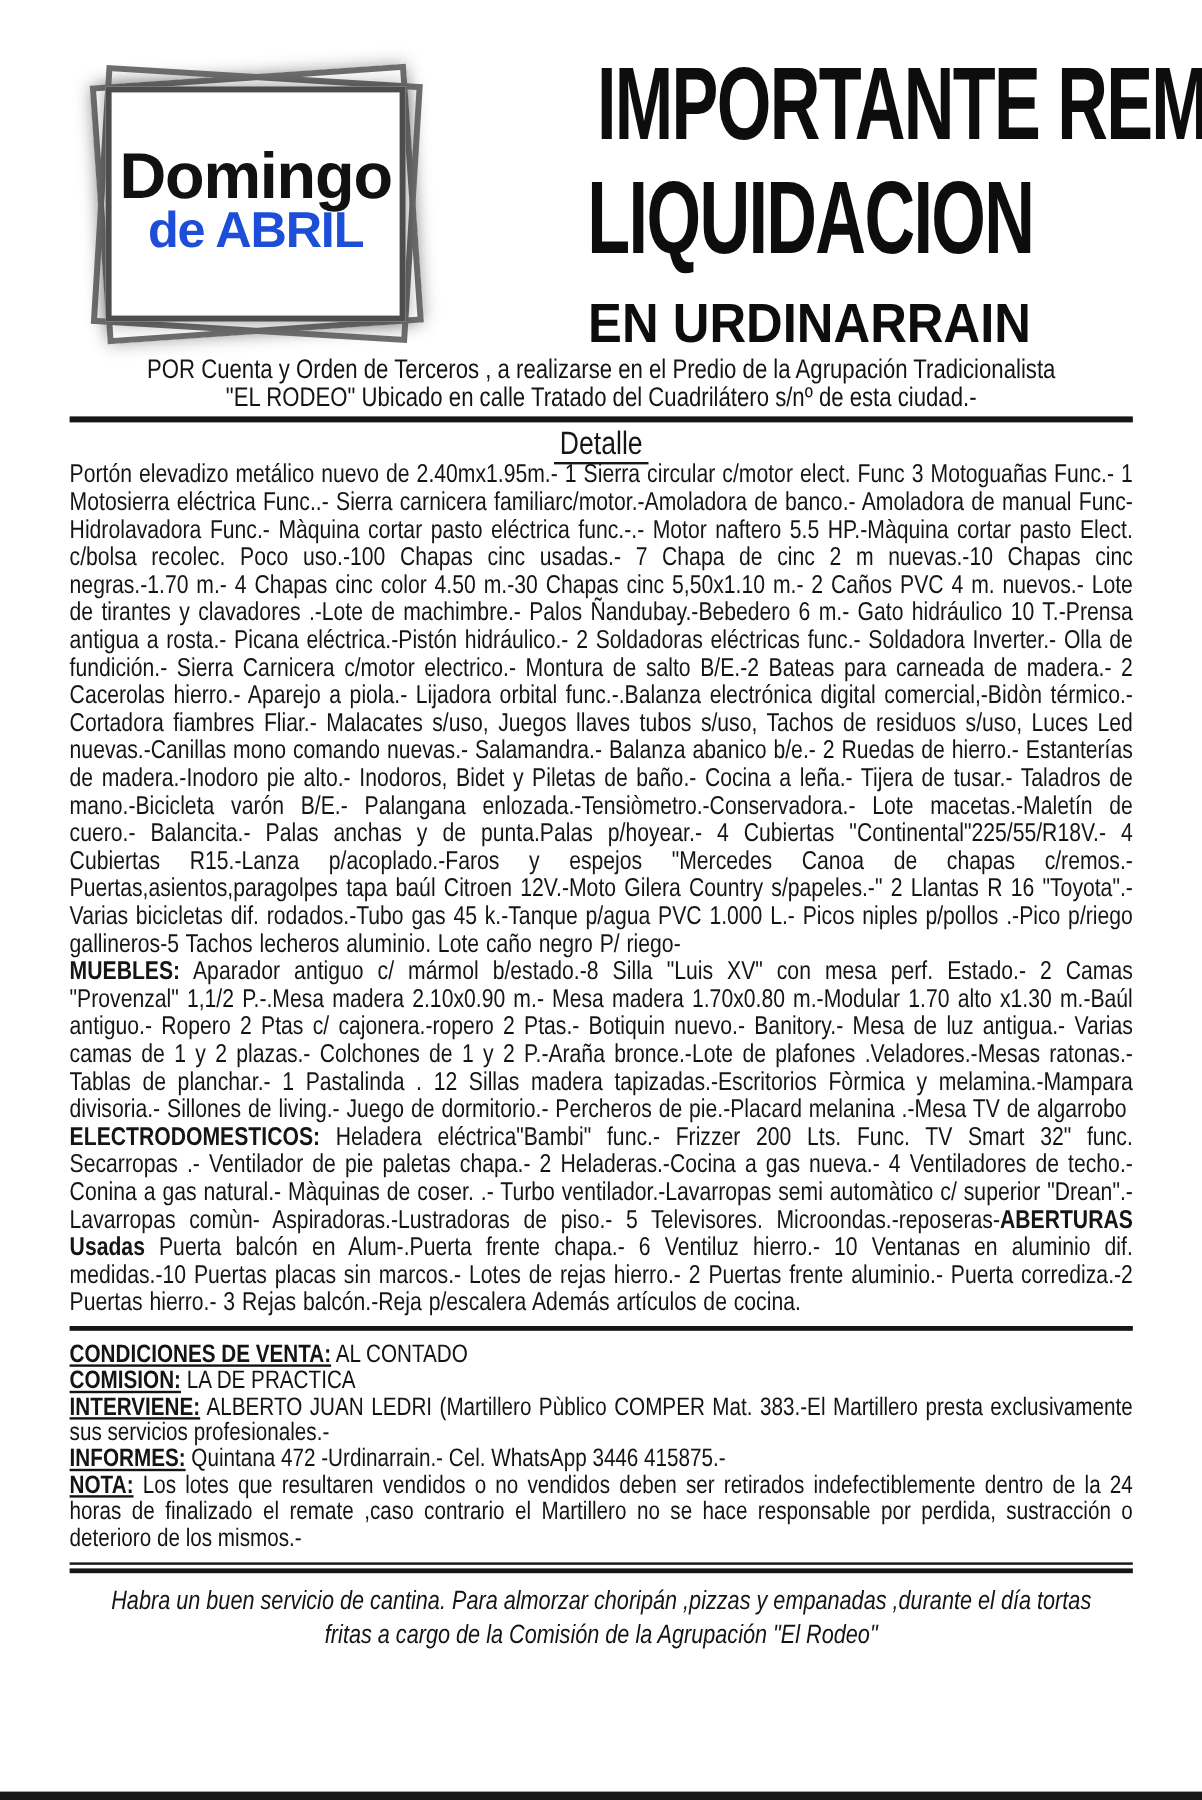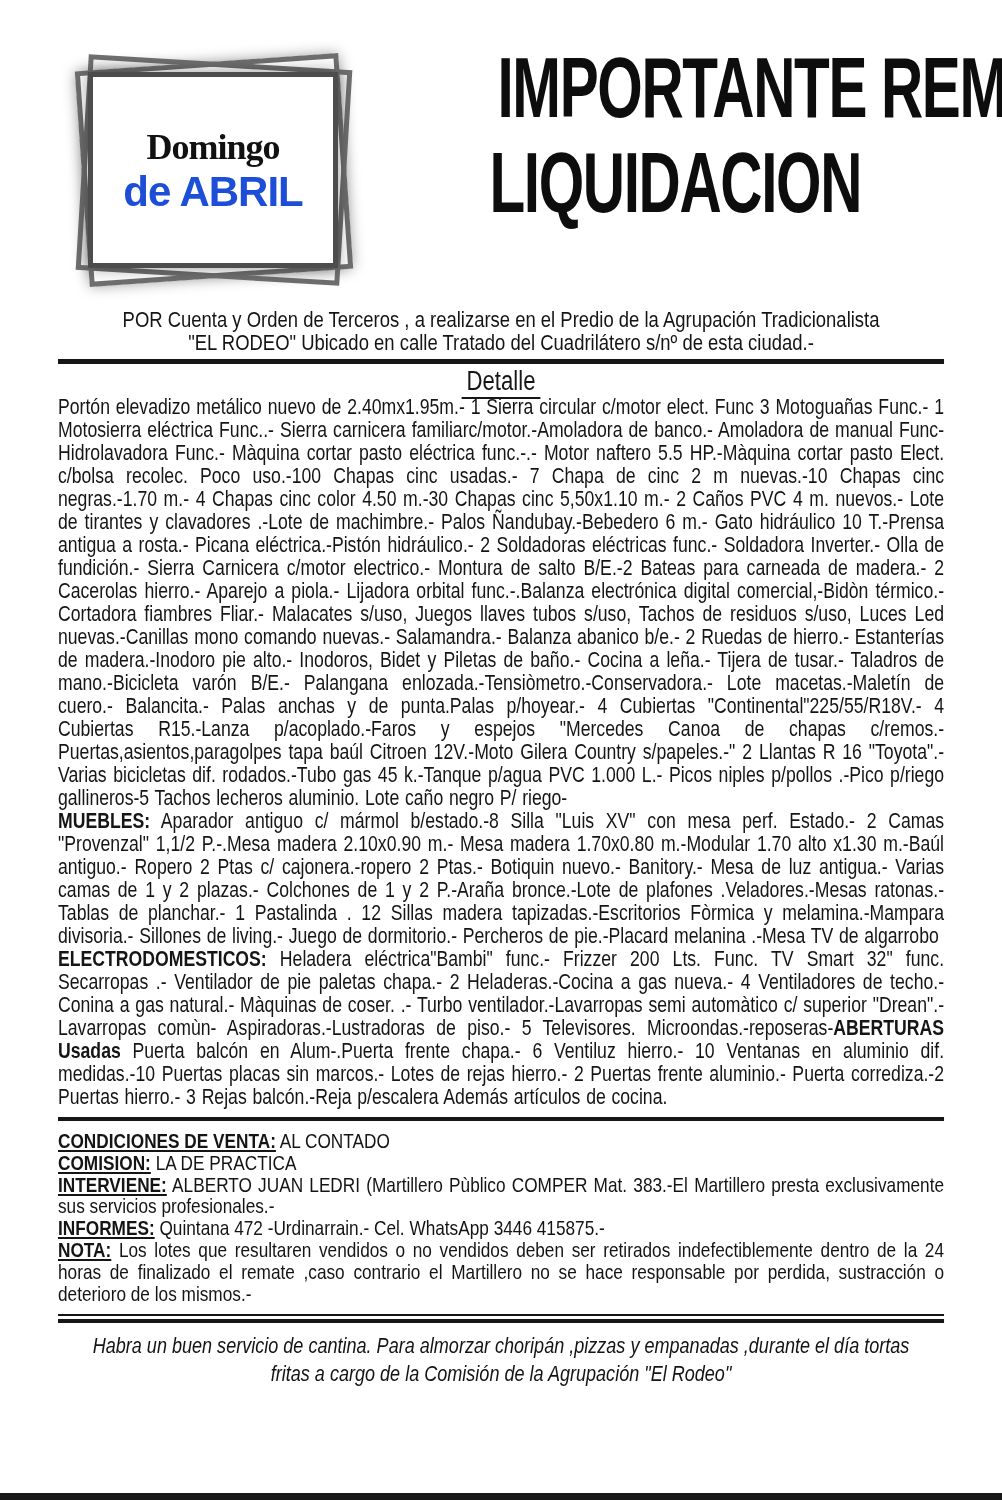--- a/index.html
+++ b/index.html
@@ -28,21 +28,21 @@
   }
   .frame-a{transform:rotate(-4deg);box-shadow:0 0 14px rgba(0,0,0,.35);}
   .frame-b{transform:rotate(3.5deg);}
   .date-card{
     position:absolute;left:18px;right:20px;top:24px;bottom:26px;
     background:#fff;border:5px solid var(--card-border);
     box-shadow:0 0 16px rgba(0,0,0,.4);
     display:flex;flex-direction:column;align-items:center;justify-content:center;
     text-align:center;
   }
-  .day-name{font-weight:bold;font-size:36px;line-height:44px;letter-spacing:-1px;color:#111;font-family:Liberation Serif, serif;}
+  .day-name{font-weight:bold;font-size:54px;line-height:44px;letter-spacing:-1px;color:#111;}
   .day-num{font-weight:bold;font-size:102px;line-height:96px;color:var(--num);letter-spacing:-2px;}
   .month{font-weight:bold;font-size:42px;line-height:46px;letter-spacing:-1px;color:#1d4ed8;}
 
   .title-block{
     position:absolute;left:352px;top:52px;width:646px;
     text-align:center;
   }
   .title-line{line-height:70px;white-space:nowrap;}
   .title-line .cond{
     display:inline-block;
@@ -55,21 +55,21 @@
     display:inline-block;font-weight:bold;font-size:46px;letter-spacing:0;
     transform:scaleX(.92);transform-origin:50% 50%;white-space:nowrap;color:#0d0d0d;
   }
   .time-line{line-height:46px;white-space:nowrap;}
   .time-line .cond{
     display:inline-block;font-weight:bold;font-size:43px;
     transform:scaleX(.98);transform-origin:50% 50%;white-space:nowrap;color:#0d0d0d;
   }
 
   
-  .content{position:relative;width:886px;margin:12px 58px;}
+  .content{position:relative;width:886px;margin:0 58px;}
   .condensed-wrap{
     width:1080px;
     transform:scaleX(0.8204);
     transform-origin:0 0;
   }
   .intro-line{
     margin:0;text-align:center;white-space:nowrap;
     font-size:22.5px;line-height:23px;color:#141414;
   }
   .rule{background:var(--ink);border:0;margin:0;}
@@ -119,20 +119,21 @@
       <div class="frame frame-b"></div>
       <div class="date-card">
         <div class="day-name">Domingo</div>
         <div class="month">de ABRIL</div>
       </div>
     </div>
 
     <div class="title-block">
       <div class="title-line"><span class="cond">IMPORTANTE REMATE</span></div>
       <div class="title-line"><span class="cond">LIQUIDACION</span></div>
+      <div class="subtitle-line"><span class="cond">EN URDINARRAIN</span></div>
     </div>
   </header>
 
   <main class="content">
     <div class="condensed-wrap">
 
       <div id="intro">
           <p class="intro-line">POR Cuenta y Orden de Terceros , a realizarse en el Predio de la Agrupación Tradicionalista</p>
           <p class="intro-line">"EL RODEO" Ubicado en calle Tratado del Cuadrilátero s/nº de esta ciudad.-</p>
         </div>

